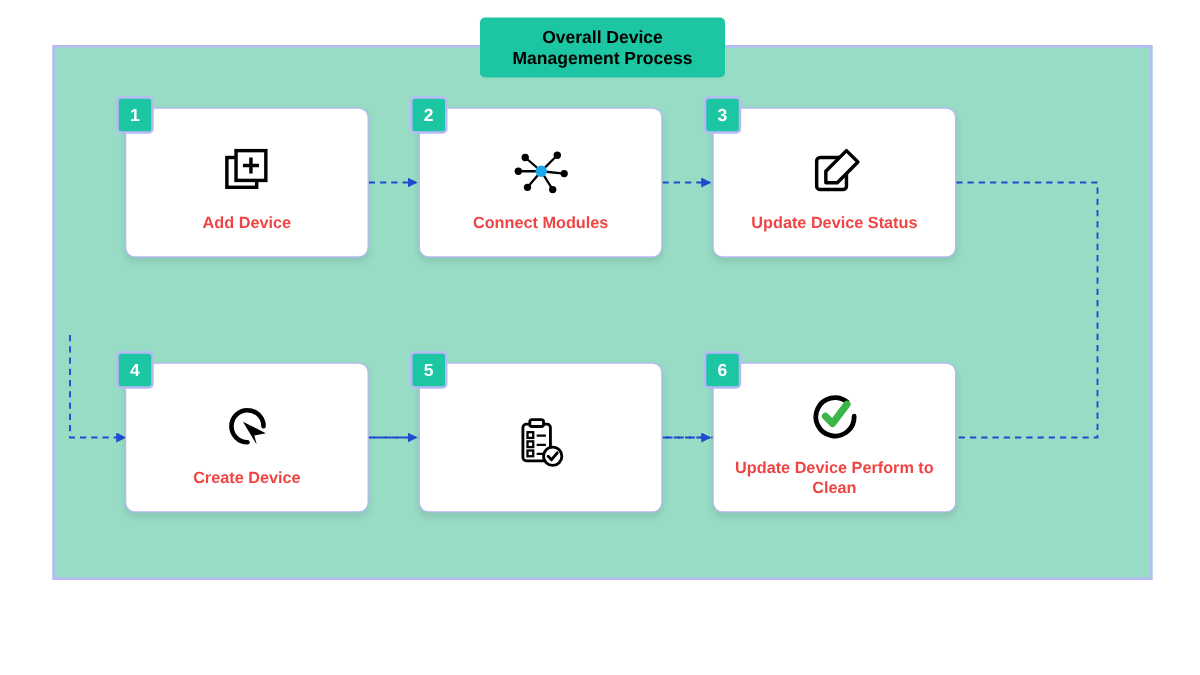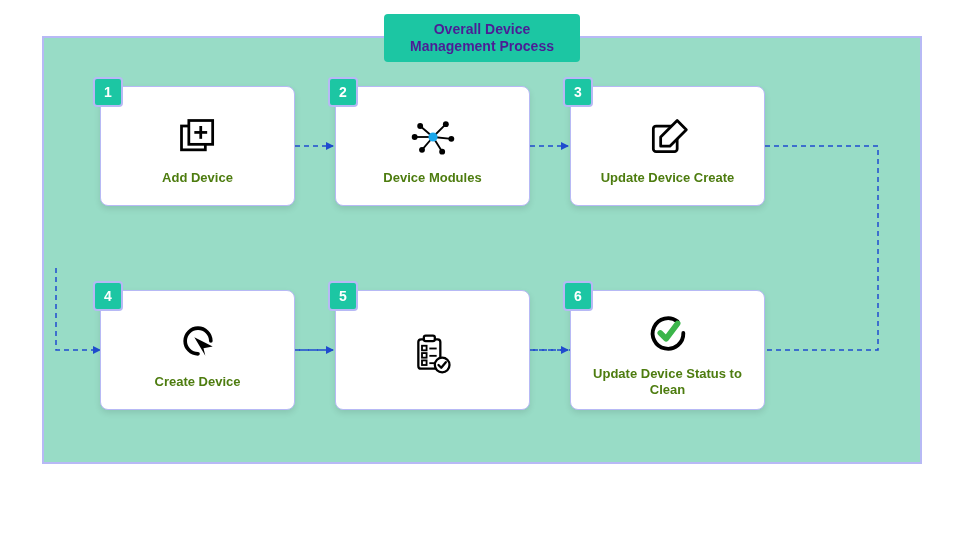--- a/index.html
+++ b/index.html
@@ -21,21 +21,21 @@
     border: 2px solid #b7b9f5;
   }
   .title-box {
     position: absolute;
     left: 50%;
     top: -24px;
     transform: translateX(-50%);
     width: 196px;
     height: 48px;
     background: #1cc6a3;
-    color: #4c1d95;
+    color: #000000;
     font-weight: 700;
     font-size: 14px;
     display: flex;
     align-items: center;
     justify-content: center;
     text-align: center;
     border-radius: 4px;
     line-height: 1.25;
   }
   .card {
@@ -70,21 +70,21 @@
     border-radius: 4px;
   }
   .icon {
     width: 46px;
     height: 46px;
     display: flex;
     align-items: center;
     justify-content: center;
   }
   .label {
-    color: #4d7c0f;
+    color: #ef4444;
     font-weight: 700;
     font-size: 13px;
     text-align: center;
     margin-top: 10px;
     line-height: 1.25;
     padding: 0 8px;
   }
   svg.arrow-canvas {
     position: absolute;
     left: 0;
@@ -152,34 +152,34 @@
         </g>
         <circle cx="10" cy="12" r="3.2" fill="#000"></circle>
         <circle cx="38" cy="10" r="3.2" fill="#000"></circle>
         <circle cx="44" cy="26" r="3.2" fill="#000"></circle>
         <circle cx="34" cy="40" r="3.2" fill="#000"></circle>
         <circle cx="12" cy="38" r="3.2" fill="#000"></circle>
         <circle cx="4" cy="24" r="3.2" fill="#000"></circle>
         <circle cx="24" cy="24" r="5" fill="#1aa7ec"></circle>
       </svg>
     </div>
-    <div class="label">Device Modules</div>
+    <div class="label">Connect Modules</div>
   </div>
 
   <div class="card" style="left:526px; top:48px;">
     <div class="badge">3</div>
     <div class="icon">
       <svg viewBox="0 0 48 48" width="44" height="44">
         <rect x="8" y="12" width="26" height="28" rx="3" fill="none" stroke="#000" stroke-width="3"></rect>
         <path d="M26 12 L26 6" stroke="none"></path>
         <path d="M30 8 L42 20" stroke="none"></path>
         <path d="M34 6 l10 10 l-18 18 l-10 0 l0 -10 z" fill="#fff" stroke="#000" stroke-width="3" stroke-linejoin="round"></path>
       </svg>
     </div>
-    <div class="label">Update Device Create</div>
+    <div class="label">Update Device Status</div>
   </div>
 
   <div class="card" style="left:56px; top:252px;">
     <div class="badge">4</div>
     <div class="icon">
       <svg viewBox="0 0 48 48" width="44" height="44">
         <path d="M38 24 a14 14 0 1 0 -14 14" fill="none" stroke="#000" stroke-width="4" stroke-linecap="round"></path>
         <path d="M20 20 L40 30 L30 32 L32 40 Z" fill="#000"></path>
       </svg>
     </div>
@@ -207,16 +207,16 @@
   </div>
 
   <div class="card" style="left:526px; top:252px;">
     <div class="badge">6</div>
     <div class="icon">
       <svg viewBox="0 0 48 48" width="46" height="46">
         <path d="M40 24 a16 16 0 1 1 -6 -12" fill="none" stroke="#000" stroke-width="4" stroke-linecap="round"></path>
         <path d="M16 24 l6 6 l12 -16" fill="none" stroke="#3bb54a" stroke-width="6" stroke-linecap="round" stroke-linejoin="round"></path>
       </svg>
     </div>
-    <div class="label">Update Device Status to Clean</div>
+    <div class="label">Update Device Perform to Clean</div>
   </div>
 
 </div>
 
 </body></html>

